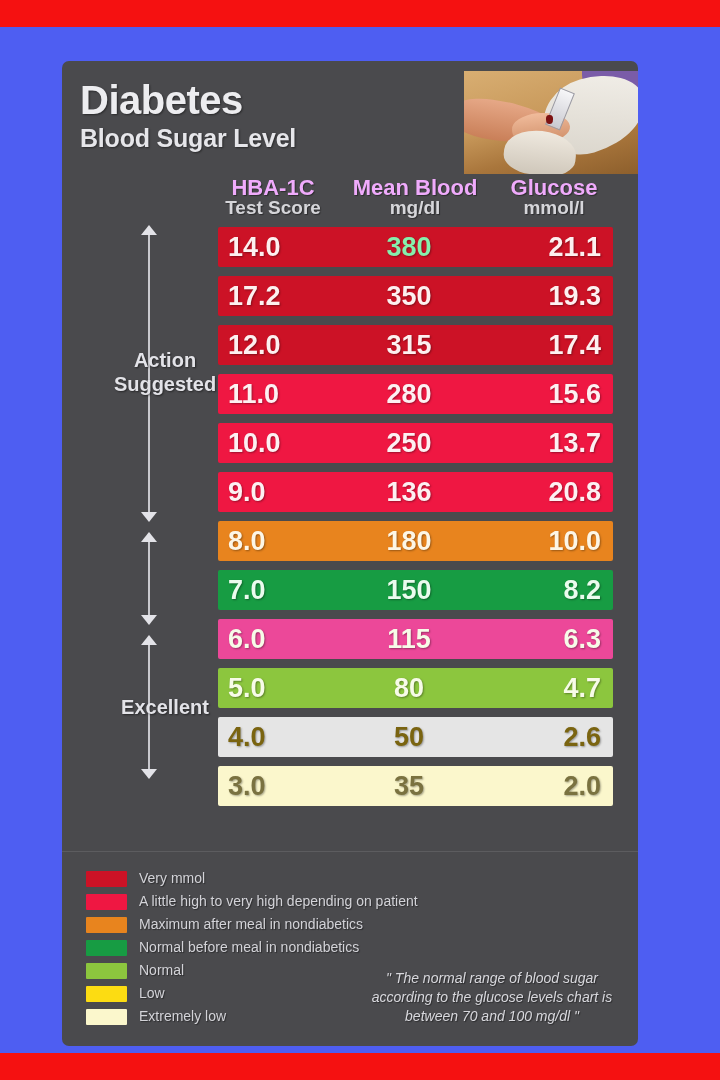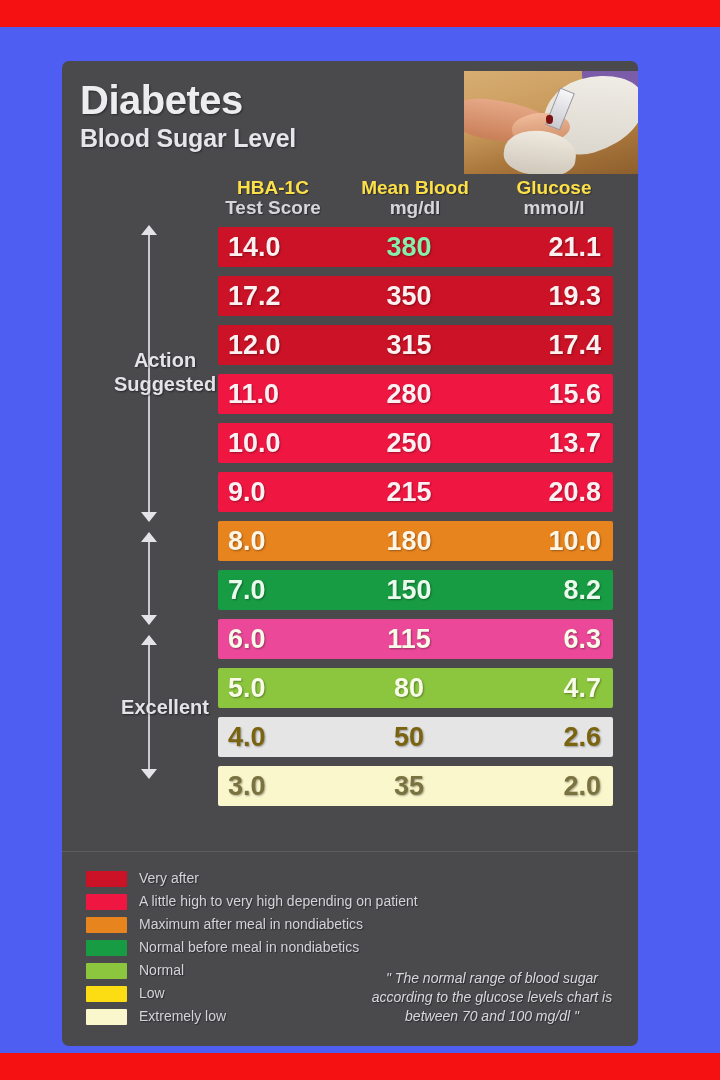--- a/index.html
+++ b/index.html
@@ -88,21 +88,21 @@
   }
   #photo .ph-drop {
     position: absolute; left: 82px; top: 44px; width: 7px; height: 9px;
     background: #7d1212; border-radius: 50% 50% 60% 60%;
   }
 
   
   #col-headers { position: absolute; left: 0; top: 116px; width: 576px; height: 46px; }
   .colhead { position: absolute; text-align: center; }
   .colhead .ch-main {
-    font-size: 19px; font-weight: bold; color: #fde047;
+    font-size: 22px; font-weight: bold; color: #f0abfc;
     line-height: 22px; text-shadow: 1px 1px 1px rgba(0,0,0,.4);
   }
   .colhead .ch-sub {
     font-size: 19px; font-weight: bold; color: #d6d6da;
     line-height: 17px; text-shadow: 1px 1px 1px rgba(0,0,0,.4);
   }
   #colhead-0 { left: 146px; width: 130px; }
   #colhead-1 { left: 283px; width: 140px; }
   #colhead-2 { left: 430px; width: 124px; }
 
@@ -248,21 +248,21 @@
         <div class="cell cell-mgdl" style="color: rgb(253, 240, 242);">280</div>
         <div class="cell cell-mmol" style="color: rgb(253, 240, 242);">15.6</div>
       </div>
       <div class="row" style="background: rgb(239, 23, 66);">
         <div class="cell cell-hba" style="color: rgb(253, 240, 242);">10.0</div>
         <div class="cell cell-mgdl" style="color: rgb(253, 240, 242);">250</div>
         <div class="cell cell-mmol" style="color: rgb(253, 240, 242);">13.7</div>
       </div>
       <div class="row" style="background: rgb(239, 23, 66);">
         <div class="cell cell-hba" style="color: rgb(253, 240, 242);">9.0</div>
-        <div class="cell cell-mgdl" style="color: rgb(253, 240, 242);">215</div>
+        <div class="cell cell-mgdl" style="color: rgb(253, 240, 242);">136</div>
         <div class="cell cell-mmol" style="color: rgb(253, 240, 242);">20.8</div>
       </div>
       <div class="row" style="background: rgb(232, 132, 30);">
         <div class="cell cell-hba" style="color: rgb(253, 246, 230);">8.0</div>
         <div class="cell cell-mgdl" style="color: rgb(253, 246, 230);">180</div>
         <div class="cell cell-mmol" style="color: rgb(253, 246, 230);">10.0</div>
       </div>
       <div class="row" style="background: rgb(23, 156, 67);">
         <div class="cell cell-hba" style="color: rgb(234, 251, 238);">7.0</div>
         <div class="cell cell-mgdl" style="color: rgb(234, 251, 238);">150</div>
@@ -288,21 +288,21 @@
         <div class="cell cell-mgdl" style="color: rgb(122, 114, 64);">35</div>
         <div class="cell cell-mmol" style="color: rgb(122, 114, 64);">2.0</div>
       </div>
     </div>
 
   <div id="divider"></div>
 
   <div id="legend">
       <div class="legend-row">
         <div class="legend-swatch" style="background: rgb(204, 18, 38);"></div>
-        <div class="legend-label">Very after</div>
+        <div class="legend-label">Very mmol</div>
       </div>
       <div class="legend-row">
         <div class="legend-swatch" style="background: rgb(239, 23, 66);"></div>
         <div class="legend-label">A little high to very high depending on patient</div>
       </div>
       <div class="legend-row">
         <div class="legend-swatch" style="background: rgb(232, 132, 30);"></div>
         <div class="legend-label">Maximum after meal in nondiabetics</div>
       </div>
       <div class="legend-row">

